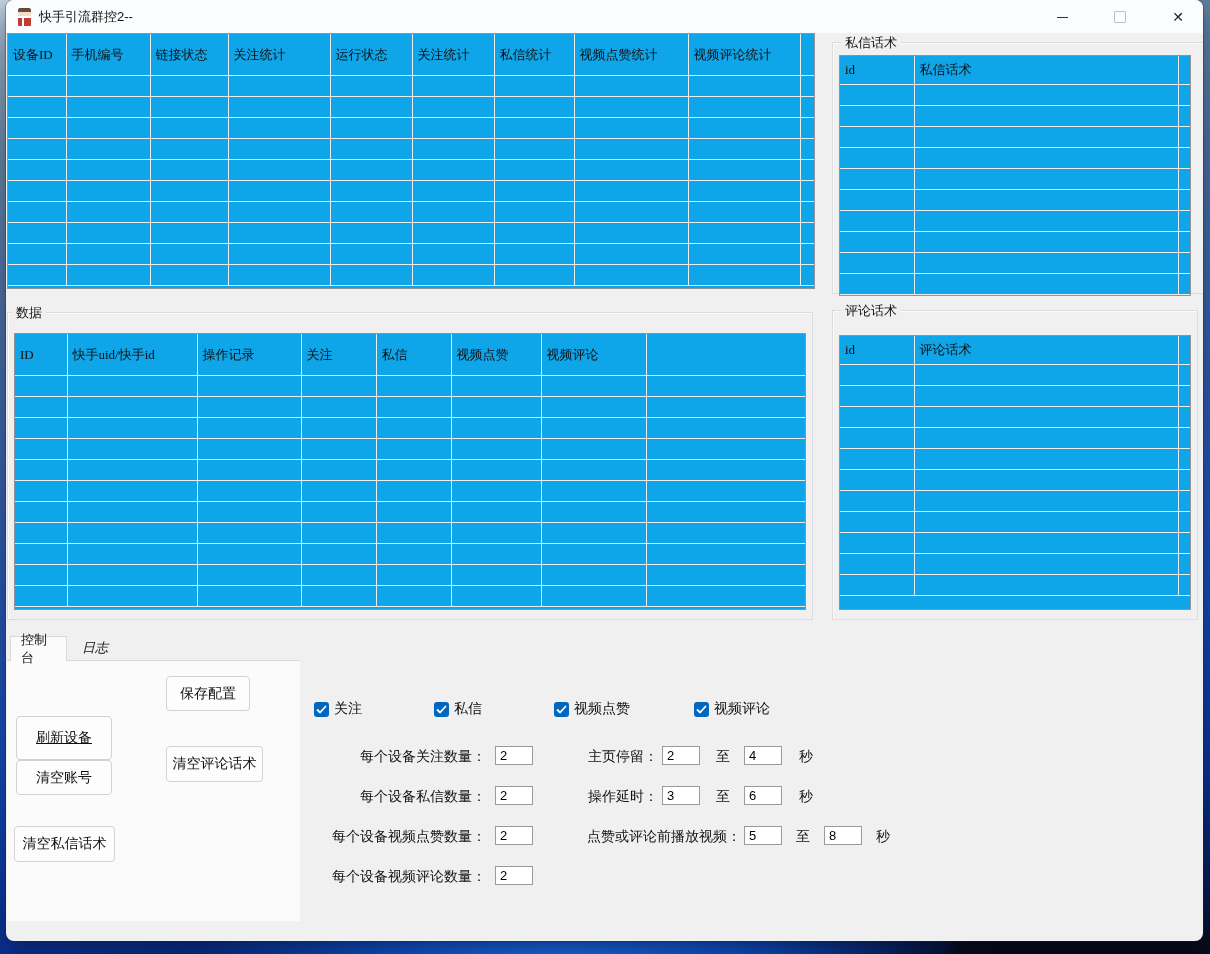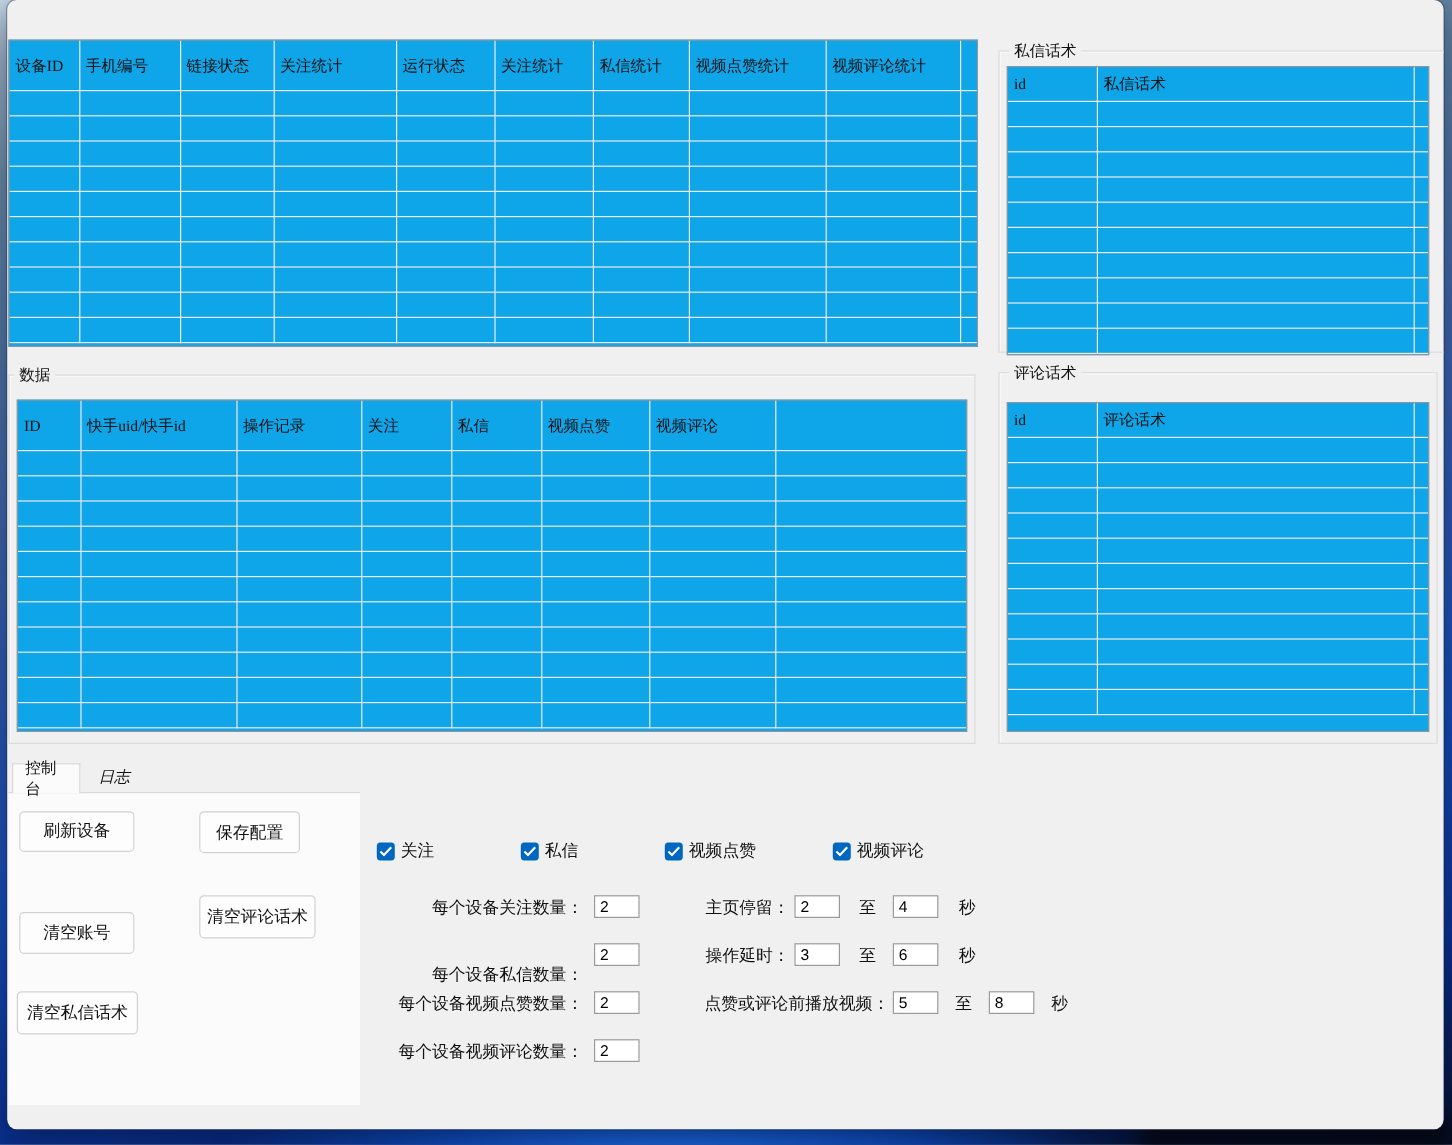--- a/index.html
+++ b/index.html
@@ -56,20 +56,33 @@
   .word{position:absolute;font-size:14px;color:#111;}
 </style>
 </head>
 <body>
 
 <div class="wall-glow"></div>
 <div class="wall-dark"></div>
 
 <div class="window" style="background: rgb(240, 240, 240);">
 
+  <div class="titlebar" style="background: rgb(251, 252, 253);">
+    <div class="app-icon"></div>
+    <div class="title-text">快手引流群控2--</div>
+    <div class="winbtn" style="left:1041px">
+        <div class="g-min"></div>
+      </div>
+    <div class="winbtn" style="left:1099px">
+        <div class="g-max"></div>
+      </div>
+    <div class="winbtn" style="left:1157px">
+        <span class="g-close">✕</span>
+      </div>
+  </div>
 
   <div class="tablebox" style="left:1px;top:33px;width:806px;height:254px;">
     <table class="hdr-tall">
       <colgroup>
           <col style="width:58px">
           <col style="width:84px">
           <col style="width:78px">
           <col style="width:102px">
           <col style="width:82px">
           <col style="width:82px">
@@ -509,21 +522,21 @@
   </div>
 
   <div class="tab active" style="left:4px;width:57px;">
       <span>控制台</span>
     </div>
   <div class="tab" style="left:63px;width:52px;font-style:italic;">
       <span>日志</span>
     </div>
   <div class="tabpage"></div>
 
-  <div class="btn" style="left:10px;top:676px;width:96px;height:34px;">刷新设备</div>
+  <div class="btn" style="left:10px;top:716px;width:96px;height:44px;text-decoration:underline;">刷新设备</div>
   <div class="btn" style="left:160px;top:676px;width:84px;height:35px;">保存配置</div>
   <div class="btn" style="left:10px;top:760px;width:96px;height:35px;">清空账号</div>
   <div class="btn" style="left:160px;top:746px;width:97px;height:36px;">清空评论话术</div>
   <div class="btn" style="left:8px;top:826px;width:101px;height:36px;">清空私信话术</div>
 
 
   <div class="cbitem" style="left:308px">
     <span class="cb" style="background: rgb(0, 103, 192);">
         <svg width="11" height="9" viewBox="0 0 11 9">
           <polyline points="1,4.5 4,7.5 10,1" fill="none" stroke="#fff" stroke-width="1.8"></polyline>
@@ -551,21 +564,21 @@
     <span class="cb" style="background: rgb(0, 103, 192);">
         <svg width="11" height="9" viewBox="0 0 11 9">
           <polyline points="1,4.5 4,7.5 10,1" fill="none" stroke="#fff" stroke-width="1.8"></polyline>
         </svg>
       </span>
     <span>视频评论</span>
   </div>
 
   <span class="flabel" style="left:280px;top:748px;width:200px;">每个设备关注数量：</span>
   <input class="fin" style="left: 489px; top: 746px;" value="2">
-  <span class="flabel" style="left:280px;top:788px;width:200px;margin-top:16px;">每个设备私信数量：</span>
+  <span class="flabel" style="left:280px;top:788px;width:200px;">每个设备私信数量：</span>
   <input class="fin" style="left: 489px; top: 786px;" value="2">
   <span class="flabel" style="left:280px;top:828px;width:200px;">每个设备视频点赞数量：</span>
   <input class="fin" style="left: 489px; top: 826px;" value="2">
   <span class="flabel" style="left:280px;top:868px;width:200px;">每个设备视频评论数量：</span>
   <input class="fin" style="left: 489px; top: 866px;" value="2">
 
   <span class="flabel" style="left:500px;top:748px;width:152px;">主页停留：</span>
   <input class="fin" style="left: 656px; top: 746px;" value="2">
   <span class="word" style="left:710px;top:748px;">至</span>
   <input class="fin" style="left: 738px; top: 746px;" value="4">

